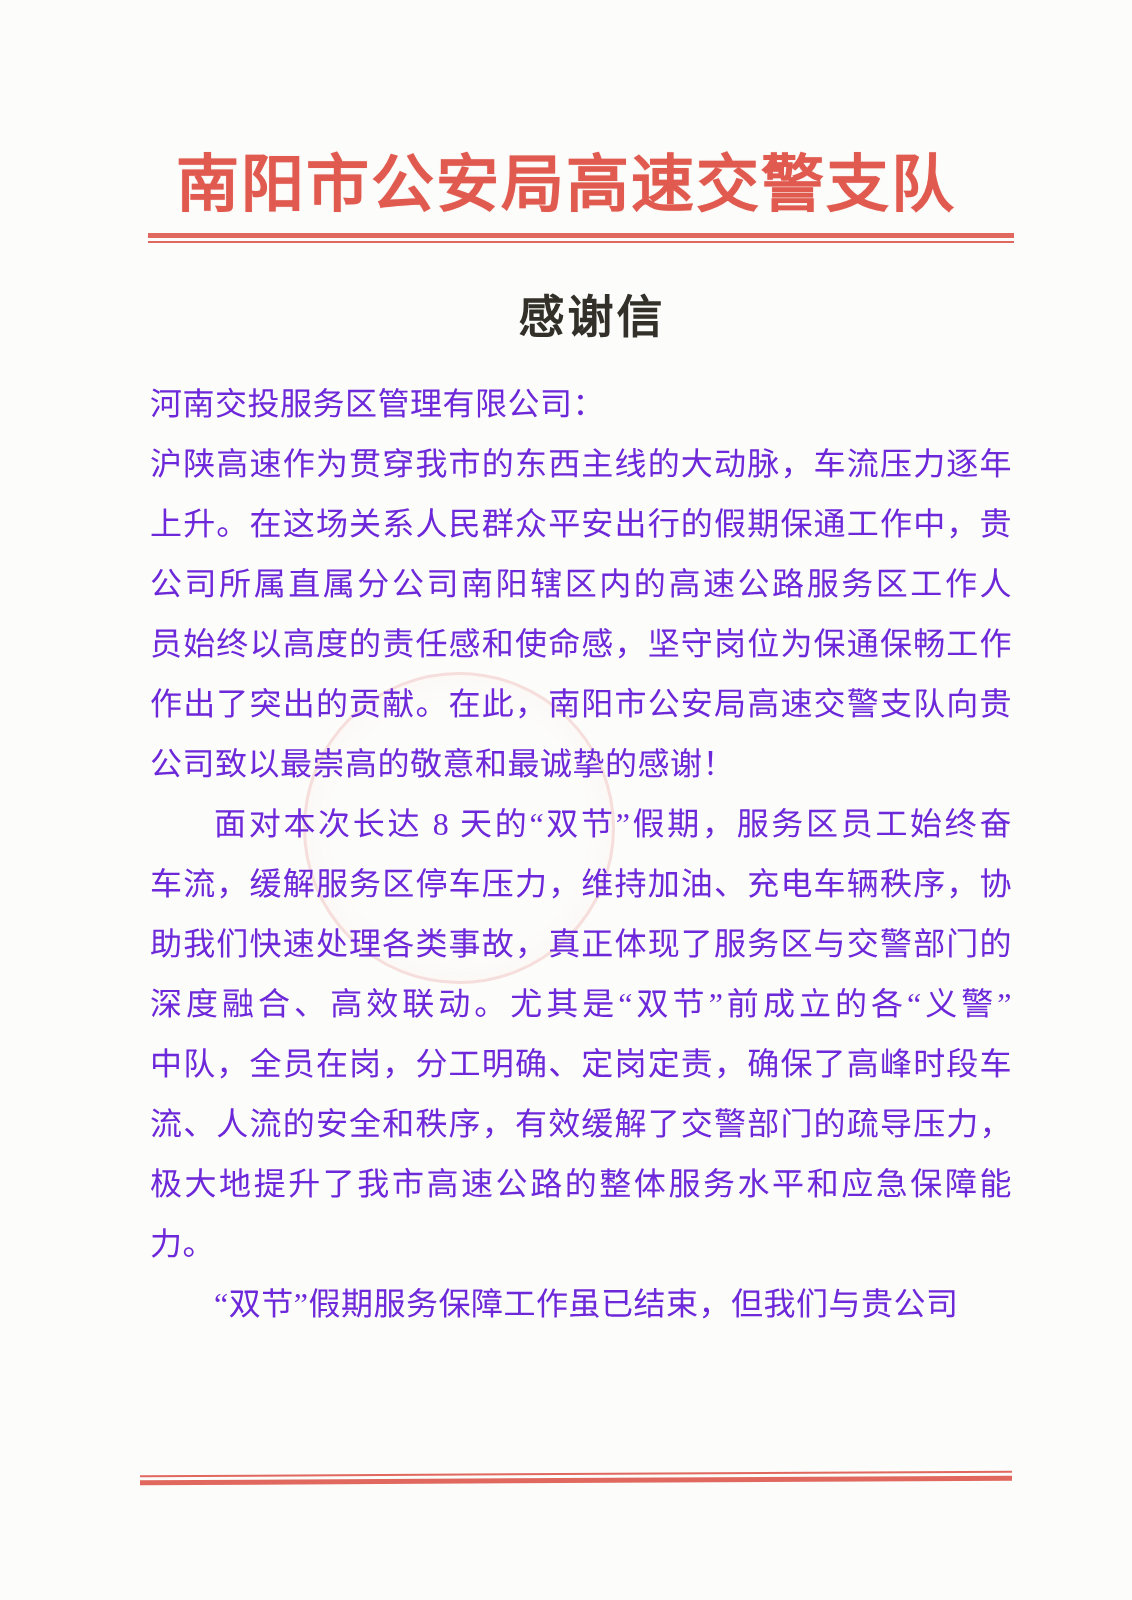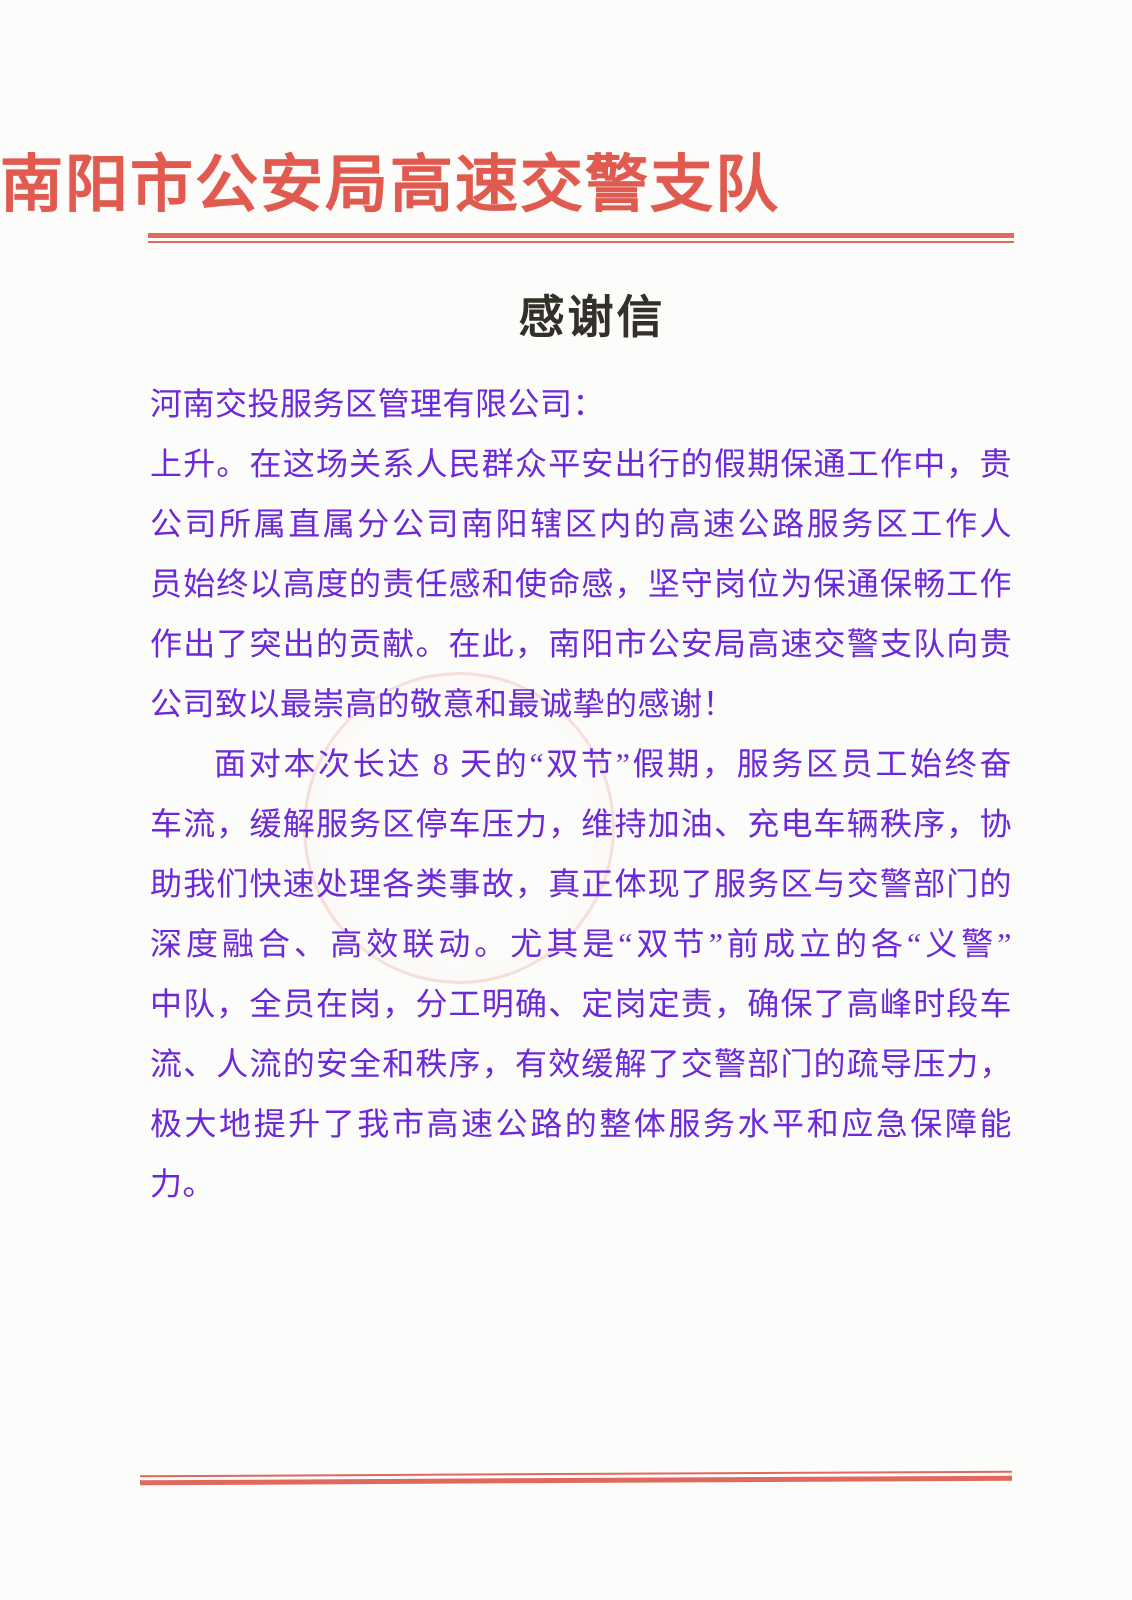--- a/index.html
+++ b/index.html
@@ -15,21 +15,21 @@
     margin: 0 auto;
     background: #fcfcfa;
     overflow: hidden;
   }
   
   .letterhead {
     position: absolute;
     top: 138px;
     left: 0;
     width: 100%;
-    text-align: left;
+    text-align: center;
     font-size: 63px;
     font-weight: bold;
     letter-spacing: 2px;
     color: #e05a50;
     line-height: 95px;
     white-space: nowrap;
     text-shadow: 0 0 1px rgba(224, 90, 80, 0.4);
   }
   .rule {
     position: absolute;
@@ -107,33 +107,35 @@
     <div class="bar bar-gap"></div>
     <div class="bar bar-thin"></div>
   </div>
 
   <h1 class="doc-title">感谢信</h1>
 
   <div class="stamp"></div>
 
   <div class="letter-body" id="letter-body">
       <div class="letter-line">河南交投服务区管理有限公司：</div>
+      <div class="letter-line fill">沪陕高速作为贯穿我市的东西主线的大动脉，车流压力逐年</div>
       <div class="letter-line fill">上升。在这场关系人民群众平安出行的假期保通工作中，贵</div>
       <div class="letter-line fill">公司所属直属分公司南阳辖区内的高速公路服务区工作人</div>
       <div class="letter-line fill">员始终以高度的责任感和使命感，坚守岗位为保通保畅工作</div>
       <div class="letter-line fill">作出了突出的贡献。在此，南阳市公安局高速交警支队向贵</div>
       <div class="letter-line">公司致以最崇高的敬意和最诚挚的感谢！</div>
       <div class="letter-line fill indent">面对本次长达 8 天的“双节”假期，服务区员工始终奋</div>
       <div class="letter-line fill">车流，缓解服务区停车压力，维持加油、充电车辆秩序，协</div>
       <div class="letter-line fill">助我们快速处理各类事故，真正体现了服务区与交警部门的</div>
       <div class="letter-line fill">深度融合、高效联动。尤其是“双节”前成立的各“义警”</div>
       <div class="letter-line fill">中队，全员在岗，分工明确、定岗定责，确保了高峰时段车</div>
       <div class="letter-line fill">流、人流的安全和秩序，有效缓解了交警部门的疏导压力，</div>
       <div class="letter-line fill">极大地提升了我市高速公路的整体服务水平和应急保障能</div>
       <div class="letter-line">力。</div>
+      <div class="letter-line indent">“双节”假期服务保障工作虽已结束，但我们与贵公司</div>
     </div>
 
   <div class="rule rule-bottom">
     <div class="bar bar-thin"></div>
     <div class="bar bar-gap"></div>
     <div class="bar bar-thick"></div>
   </div>
 
 </div>
 

